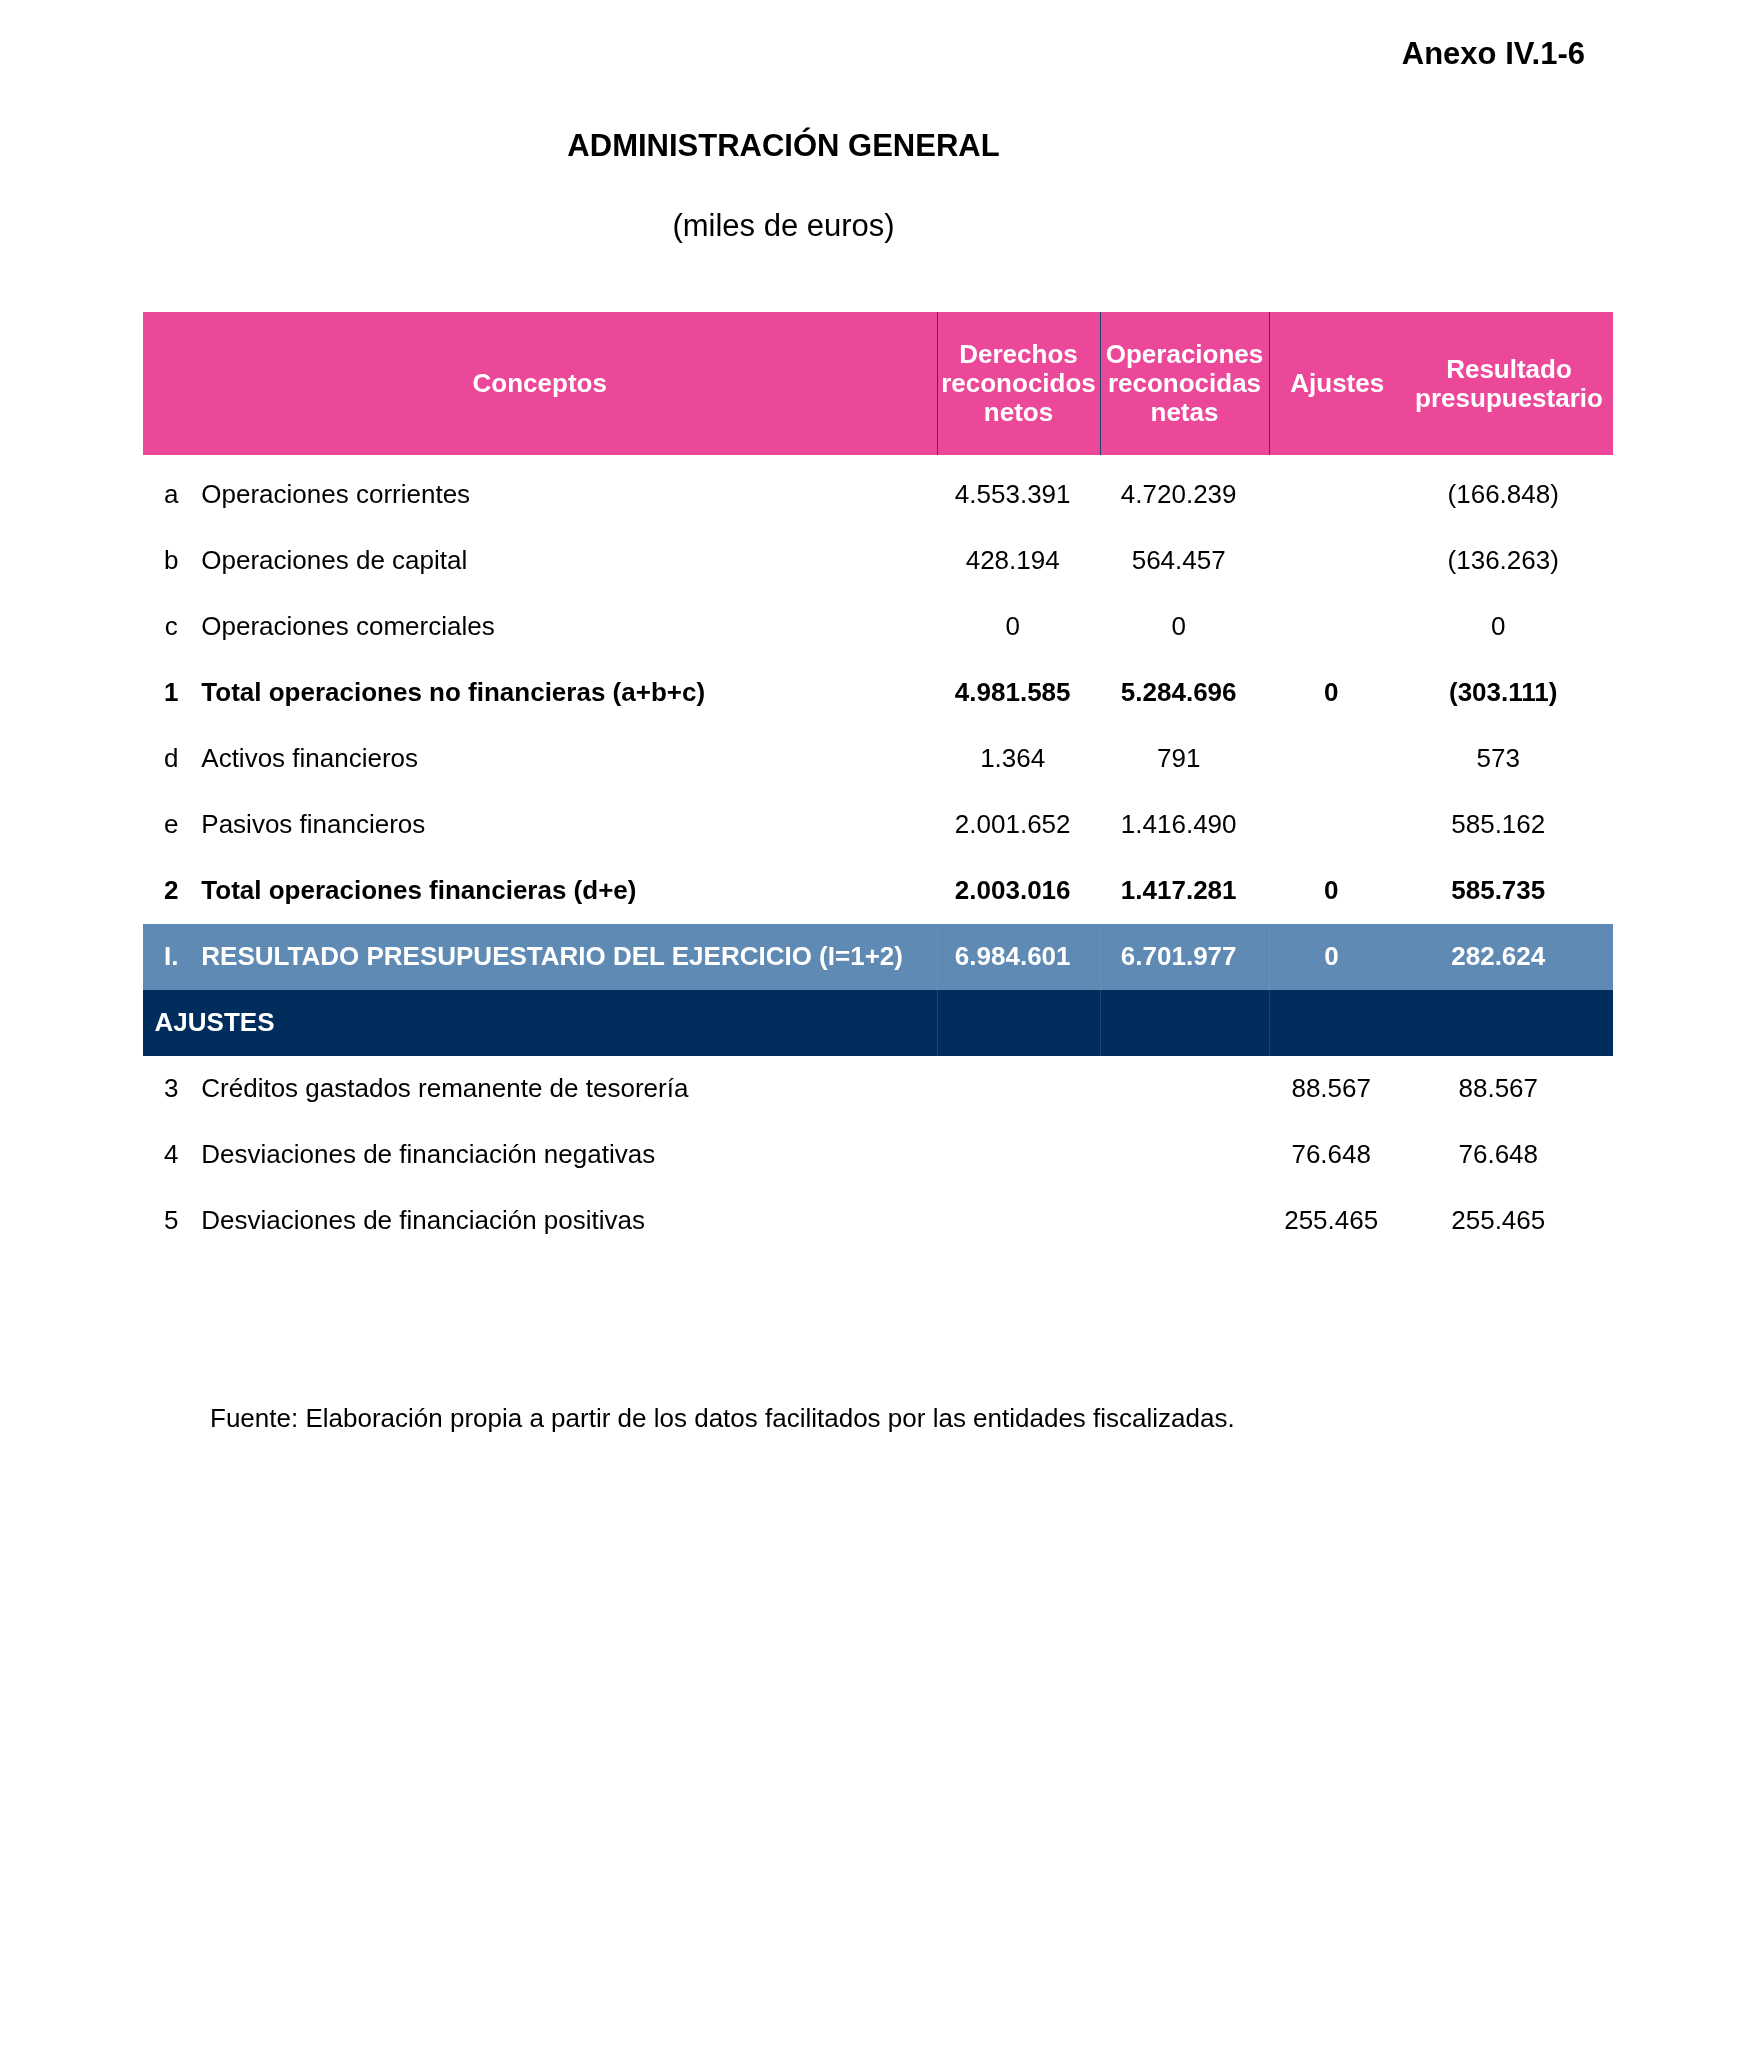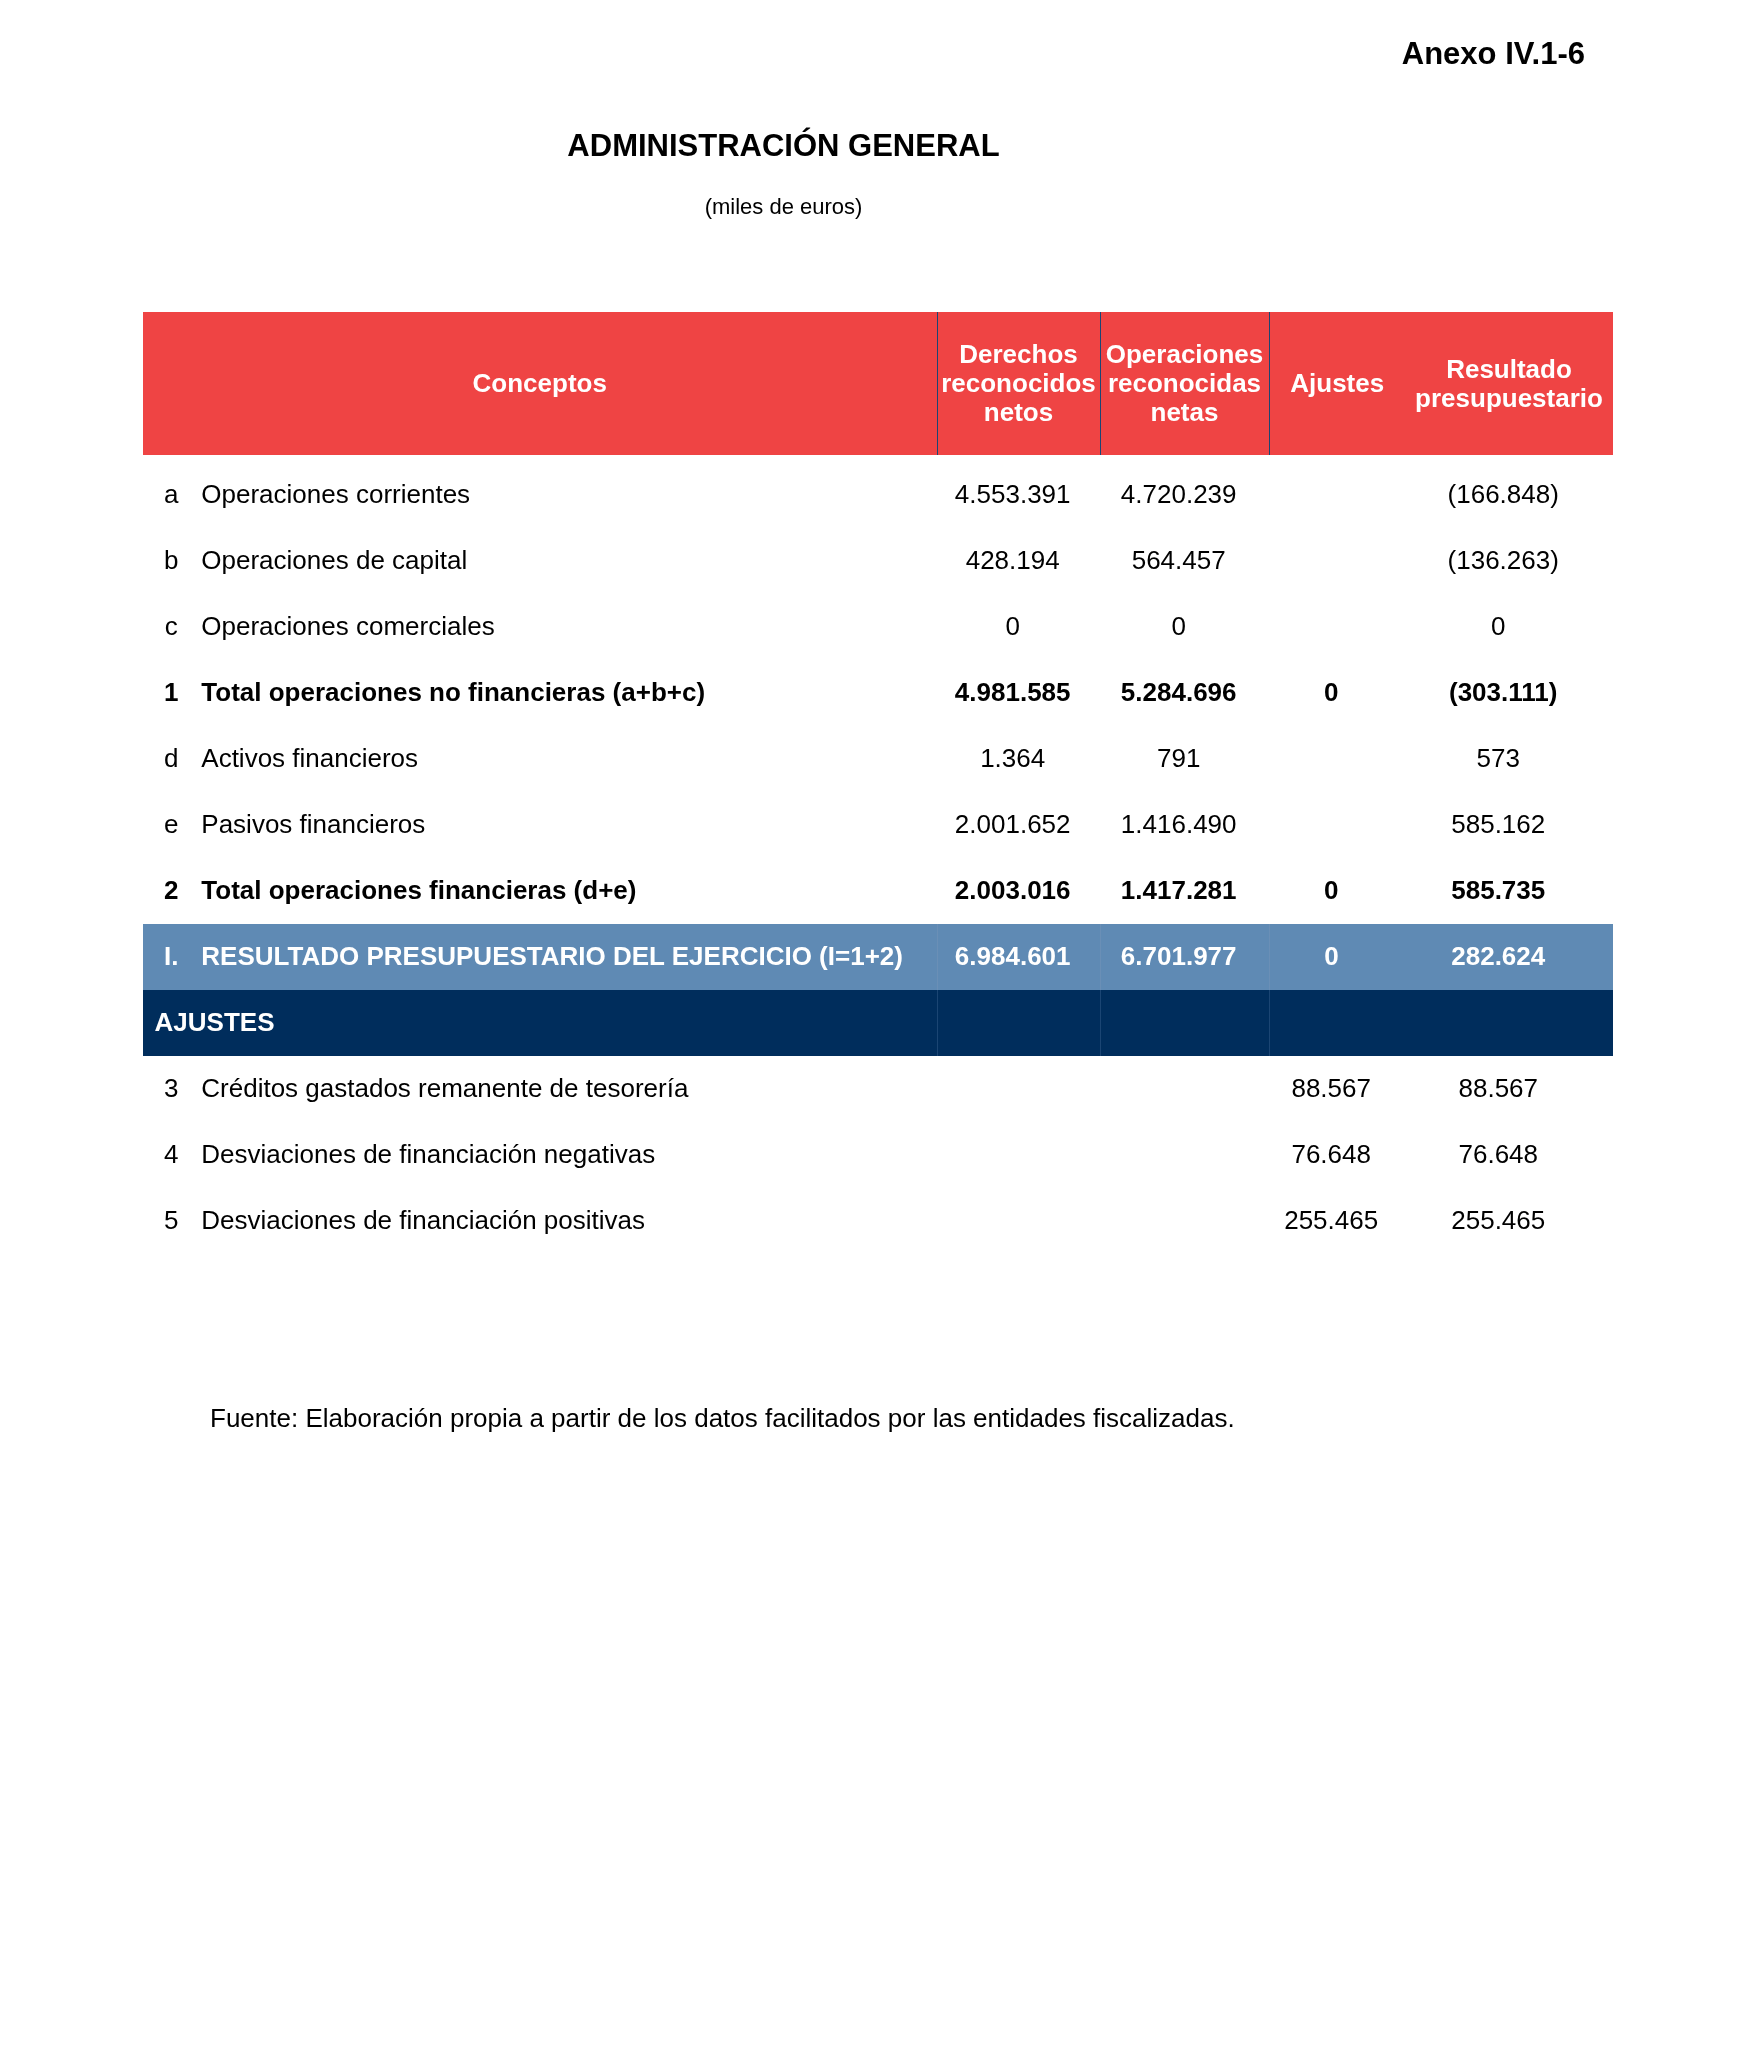--- a/index.html
+++ b/index.html
@@ -9,34 +9,34 @@
   }
   .annex {
     position: absolute; top: 36px; right: 172px;
     font-size: 31px; font-weight: bold;
   }
   .title-block {
     position: absolute; top: 126px; left: 0; width: 1567px;
     text-align: center;
   }
   .title-block .t1, .title-block .t2 { font-size: 31px; font-weight: bold; line-height: 40px; }
-  .title-block .units { font-size: 22px; margin-top: 28px; }
+  .title-block .units { font-size: 31px; margin-top: 42px; }
   table.budget {
     position: absolute; top: 312px; left: 143px; width: 1470px;
     border-collapse: collapse; table-layout: fixed;
     font-size: 26px;
   }
   table.budget col.c-letter { width: 50px; }
   table.budget col.c-concept { width: 744px; }
   table.budget col.c-d { width: 163px; }
   table.budget col.c-o { width: 169px; }
   table.budget col.c-a { width: 136px; }
   table.budget col.c-r { width: 208px; }
   thead th {
-    background: #ef4444; color: #fff; font-weight: bold;
+    background: #ec4899; color: #fff; font-weight: bold;
     height: 143px; text-align: center; vertical-align: middle;
     line-height: 29px; padding: 0 3.3px;
   }
   thead th.num { border-left: 0.8px solid #1b4573; }
   tbody td { height: 66px; vertical-align: middle; padding: 0; }
   td.letter { text-align: center; padding-left: 6.6px; }
   td.concept { padding-left: 8.3px; white-space: nowrap; }
   td.num { text-align: center; padding-right: 11.6px; white-space: nowrap; }
   td.num.paren-pad { padding-right: 11.6px; }
   td.num.plain-pad { padding-right: 21.5px; }

